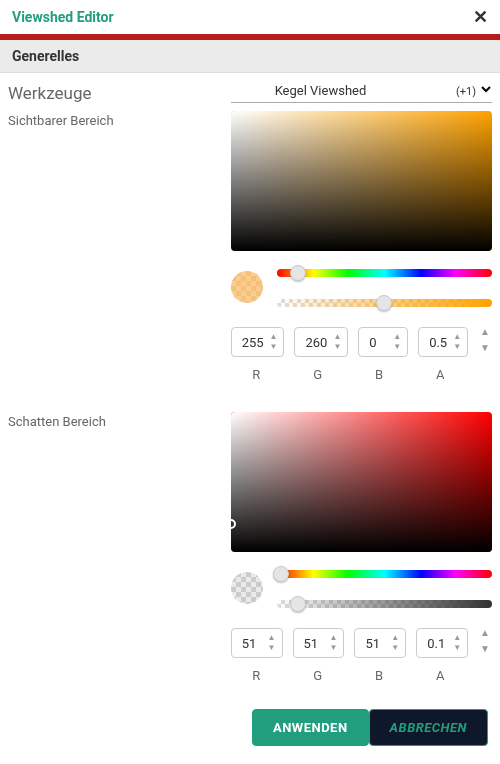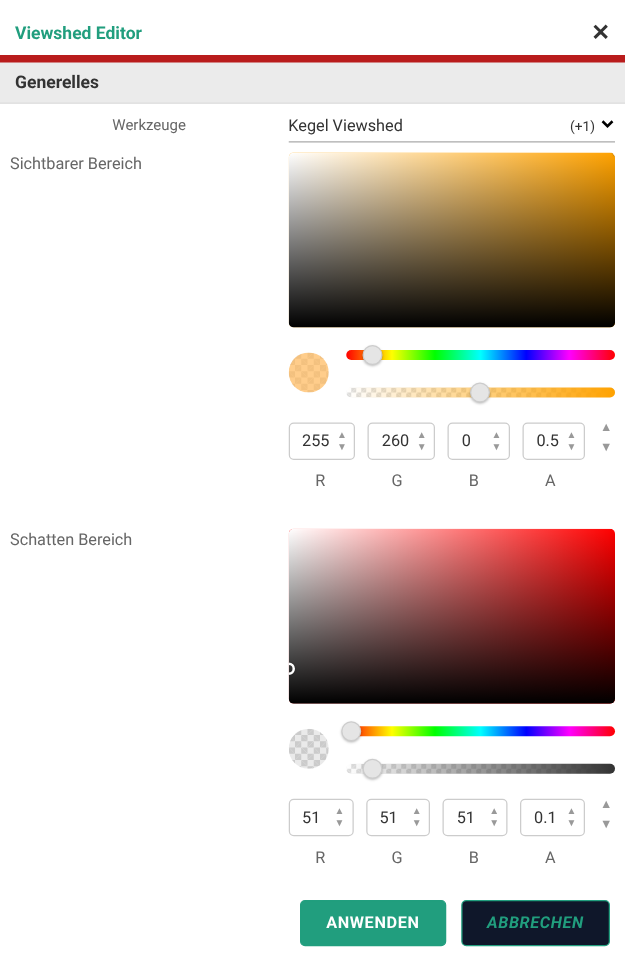--- a/index.html
+++ b/index.html
@@ -10,21 +10,21 @@
     font-size: 14px;
     color: #333;
     background: #fff;
     overflow: hidden;
     position: relative;
   }
   .header {
     display: flex;
     justify-content: space-between;
     align-items: center;
-    padding: 18px 12px 8px 12px;
+    padding: 8px 12px 8px 12px;
   }
   .header-title {
     color: #219e7e;
     font-weight: 700;
     font-size: 14px;
   }
   .close-icon {
     font-weight: 900;
     font-size: 18px;
     cursor: pointer;
@@ -39,41 +39,40 @@
     border-top: 6px solid #b91c1c;
     border-bottom: 1px solid #ddd;
   }
   .field-row {
     display: flex;
     align-items: flex-start;
     padding: 8px 8px 0 8px;
   }
   .field-label {
     flex: 0 0 46%;
-    font-size: 12px;
+    font-size: 17px;
     color: #666;
     padding-top: 2px;
-    text-align: center;
   }
   .field-content {
     flex: 1;
     position: relative;
   }
   .select-box {
     width: 100%;
     border: none;
     border-bottom: 1px solid #aaa;
     font-size: 13px;
     padding: 2px 0 4px 0;
     display: flex;
     justify-content: space-between;
     align-items: baseline;
     cursor: pointer;
   }
-  .select-value { color: #333; }
+  .select-value { color: #333; margin-left: 44px; }
   .select-count { font-size: 11px; color: #333; margin-left: auto; padding-right: 4px; }
   .select-chevron svg { display: block; }
 
   
   .picker-field-row {
     display: flex;
     padding: 8px 8px 0 8px;
   }
   .picker-label {
     flex: 0 0 46%;
@@ -222,21 +221,20 @@
   .rgba-labels div {
     flex: 1;
     text-align: center;
     font-size: 13px;
     color: #666;
   }
 
   .button-row {
     display: flex;
     justify-content: flex-end;
-    gap: 12px;
     padding: 16px 12px 16px 12px;
     margin-top: 10px;
   }
   .btn {
     padding: 10px 20px;
     font-size: 13px;
     font-weight: 700;
     letter-spacing: 0.5px;
     border-radius: 4px;
     cursor: pointer;

